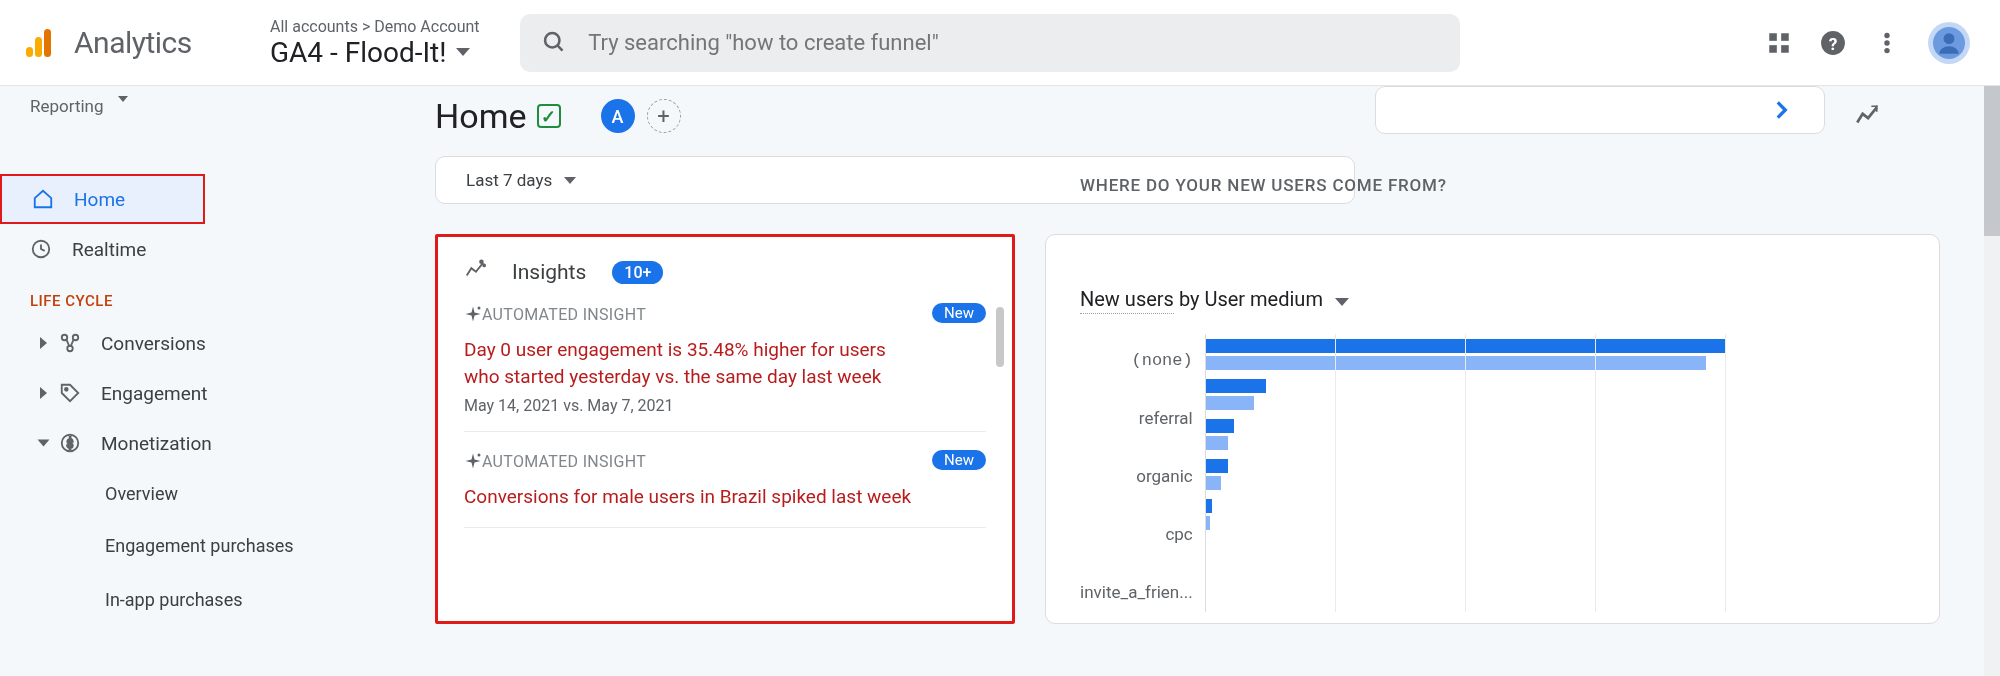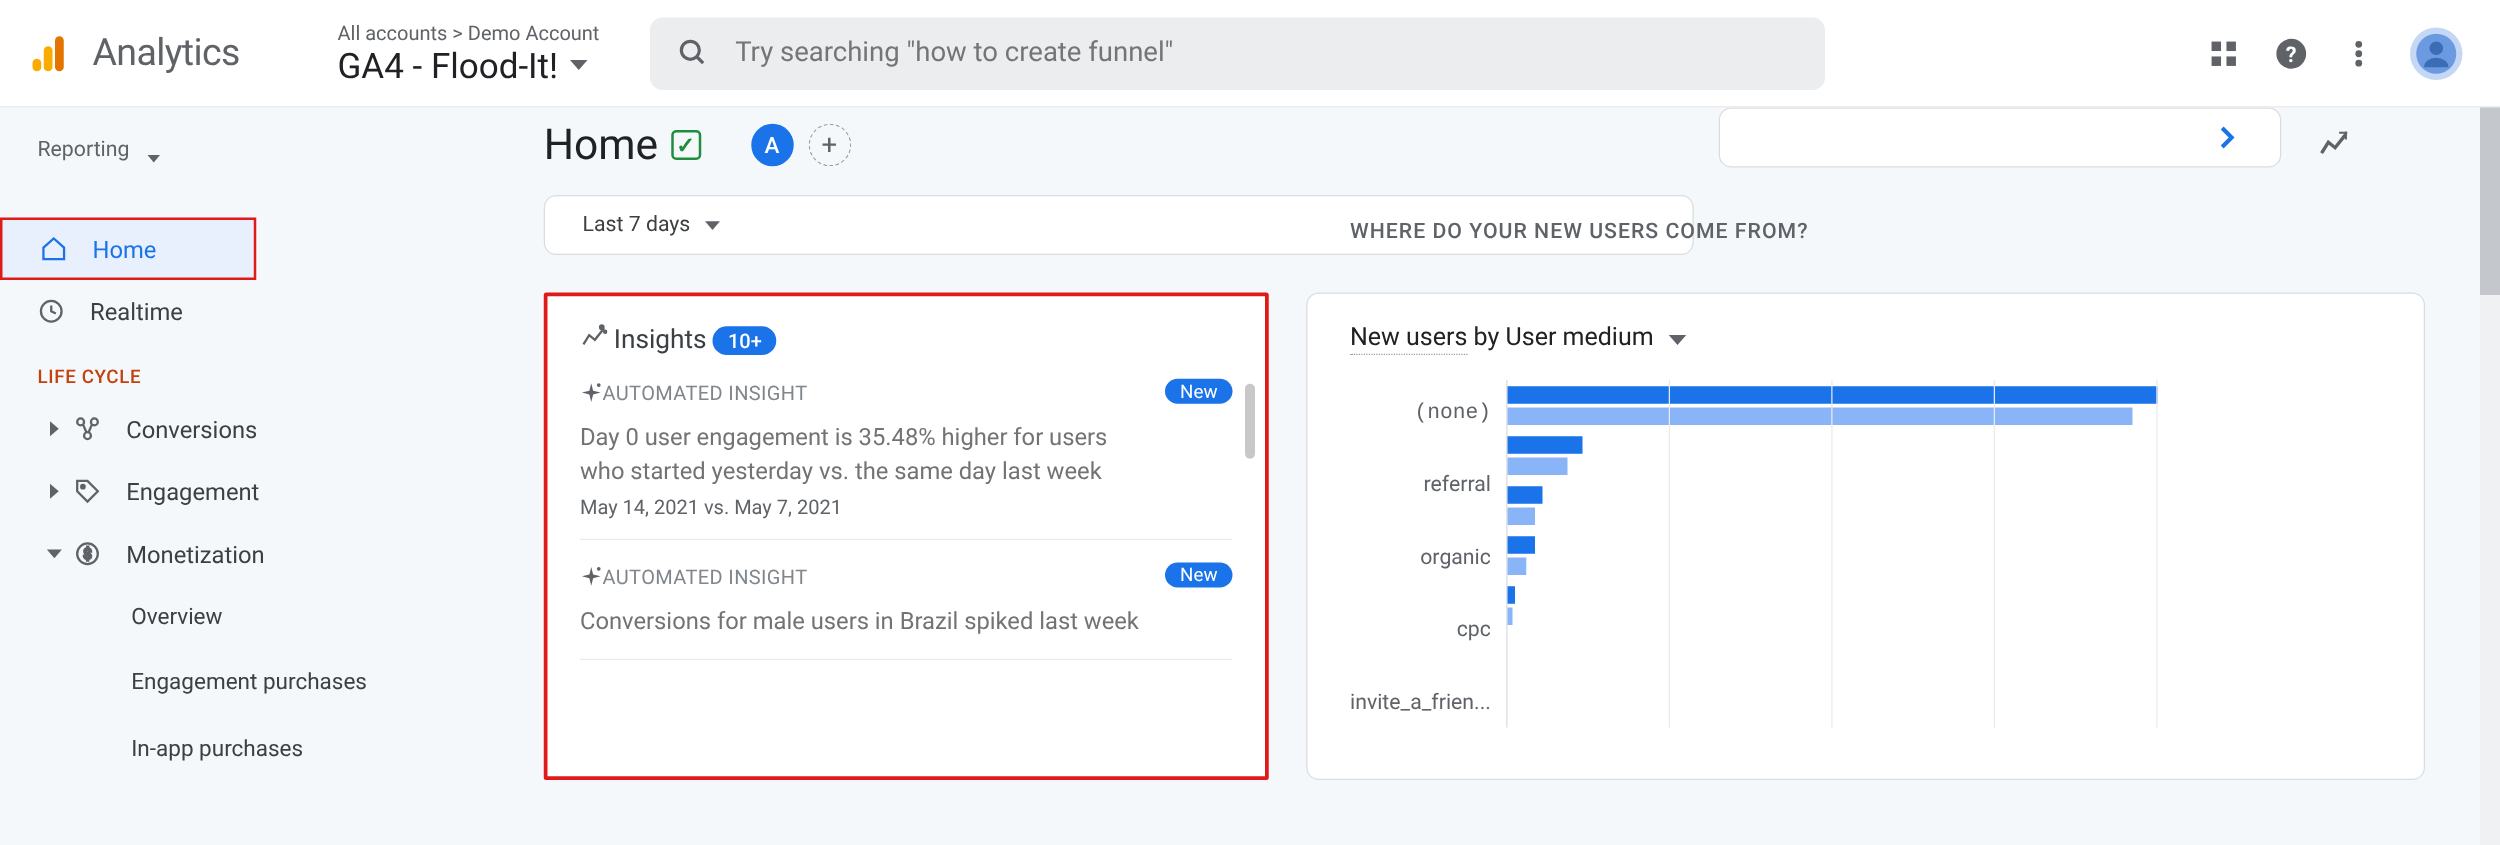--- a/index.html
+++ b/index.html
@@ -26,46 +26,46 @@
 .subheader { display: flex; align-items: center; height: 60px; padding-left: 430px; background: #f5f8fb; position: relative; }
 .page-title { font-size: 34px; color: #202124; }
 .verify-badge { width: 24px; height: 24px; border: 2px solid #1e8e3e; border-radius: 4px; display: flex; align-items: center; justify-content: center; margin-left: 10px; color: #1e8e3e; font-weight: bold; font-size: 18px; }
 .a-chip { width: 34px; height: 34px; border-radius: 50%; background: #1a73e8; color: #fff; display: flex; align-items: center; justify-content: center; font-size: 18px; font-weight: 500; margin-left: 40px; }
 .plus-chip { width: 34px; height: 34px; border-radius: 50%; border: 1.5px dashed #9aa0a6; color: #5f6368; display: flex; align-items: center; justify-content: center; margin-left: 12px; font-size: 22px; }
 .sub-right-icons { position: absolute; right: 60px; display: flex; gap: 34px; }
 
 
 .layout { display: flex; height: calc(100% - 86px); }
 .sidebar { width: 365px; background: #f5f8fb; padding-top: 10px; overflow: hidden; }
-.reporting-row { display: flex; align-items: flex-end; gap: 10px; padding: 0 30px; height: 34px; font-size: 17px; color: #5f6368; }
+.reporting-row { display: flex; align-items: flex-start; gap: 10px; padding: 0 30px; height: 34px; font-size: 17px; color: #5f6368; }
 .nav-item { display: flex; align-items: center; gap: 20px; height: 50px; padding: 0 30px; font-size: 19px; color: #3c4043; border-radius: 0 26px 26px 0; cursor: pointer; }
 .nav-item.active { background: #e8f0fe; color: #1a73e8; border: 2px solid #e01919; border-radius: 0; margin-right: 160px; }
 .nav-item .nicon { width: 22px; height: 22px; }
 .section-label { font-size: 15px; color: #c2410c; font-weight: 500; padding: 18px 30px 8px; letter-spacing: 0.5px; }
 .nav-item.sub { padding-left: 40px; }
 .nav-item.subsub { padding-left: 105px; font-size: 18px; }
 .chevron { width: 0; height: 0; border-top: 6px solid transparent; border-bottom: 6px solid transparent; border-left: 7px solid #5f6368; margin-right: -8px; }
 .chevron.down { transform: rotate(90deg); }
 
 
 .main { flex: 1; padding: 0 60px 0 70px; overflow: hidden; position: relative; }
 .card { background: #fff; border: 1px solid #dadce0; border-radius: 10px; }
 .timerange-card { height: 48px; display: flex; align-items: center; padding: 0 30px; margin-bottom: 30px; font-size: 17px; color: #3c4043; gap: 8px; width: 920px; }
 .realtime-card { position: absolute; top: 0; left: 1010px; width: 450px; height: 48px; display:flex; align-items:center; justify-content:flex-end; padding-right: 30px; }
 .cards-row { display: flex; gap: 30px; }
 .insights-card { width: 580px; border: 3px solid #e01919; border-radius: 2px; background: #fff; padding: 22px 26px; height: 390px; position: relative; }
-.insights-head { display: flex; align-items: center; gap: 5px; }
+.insights-head { display: flex; align-items: center; gap: 26px; }
 .insights-title { font-size: 21px; color: #3c4043; }
 .badge-count { background: #1a73e8; color: #fff; border-radius: 14px; padding: 2px 12px; font-size: 16px; font-weight: 500; }
 .insight-item { border-bottom: 1px solid #e8eaed; padding: 20px 0 16px; position: relative; }
 .insight-item:last-child { border-bottom: none; }
 .insight-label-row { display: flex; align-items: flex-start; margin-bottom: 10px; }
 .insight-label { font-size: 16px; color: #80868b; letter-spacing: 0.3px; }
 .new-pill { position: absolute; right: 0; top: 18px; background: #1a73e8; color: #fff; border-radius: 12px; padding: 1px 12px; font-size: 15px; }
-.insight-text { font-size: 19px; color: #737373; line-height: 1.4; padding-right: 60px; }
+.insight-text { font-size: 19px; color: #b91c1c; line-height: 1.4; padding-right: 60px; }
 .insight-date { font-size: 16px; color: #5f6368; margin-top: 6px; }
 .scroll-thumb { position: absolute; right: 8px; top: 70px; width: 8px; height: 60px; background: #c8c8c8; border-radius: 4px; }
 
 .users-card { flex: 1; padding: 22px 34px; height: 390px; }
 .users-dimension { font-size: 20px; color: #202124; display: inline-block; border-bottom: 1px dotted #9aa0a6; padding-bottom: 2px; }
 .users-metric { font-size: 20px; color: #202124; }
 .dim-arrow { width: 0; height: 0; border-left: 7px solid transparent; border-right: 7px solid transparent; border-top: 8px solid #5f6368; display: inline-block; margin-left: 8px; vertical-align: middle; }
 .chart-area { display: flex; margin-top: 20px; }
 .y-labels { display: flex; flex-direction: column; align-items: flex-end; gap: 18px; padding-right: 12px; font-size: 17px; color: #5f6368; padding-top: 6px; }
 .bars { position: relative; border-left: 1px solid #dadce0; }
@@ -291,21 +291,21 @@
             <span class="insight-label">AUTOMATED INSIGHT</span>
           </div>
           <span class="new-pill">New</span>
           <div class="insight-text">Conversions for male users in Brazil spiked last week</div>
         </div>
         <div class="scroll-thumb"></div>
       </div>
 
       <div class="card users-card" style="position: relative;">
 
-        <div style="">
+        <div style="margin-top:30px">
           <span class="users-dimension">New users</span><span class="users-metric"> by User medium</span>
           <span class="dim-arrow"></span>
         </div>
         <div class="chart-area">
           <div class="y-labels" id="ylabels">
               <div style="height: 40px; display: flex; align-items: center; font-family: Liberation Mono, monospace;">(none)</div>
               <div style="height: 40px; display: flex; align-items: center;">referral</div>
               <div style="height: 40px; display: flex; align-items: center;">organic</div>
               <div style="height: 40px; display: flex; align-items: center;">cpc</div>
               <div style="height: 40px; display: flex; align-items: center;">invite_a_frien...</div>

